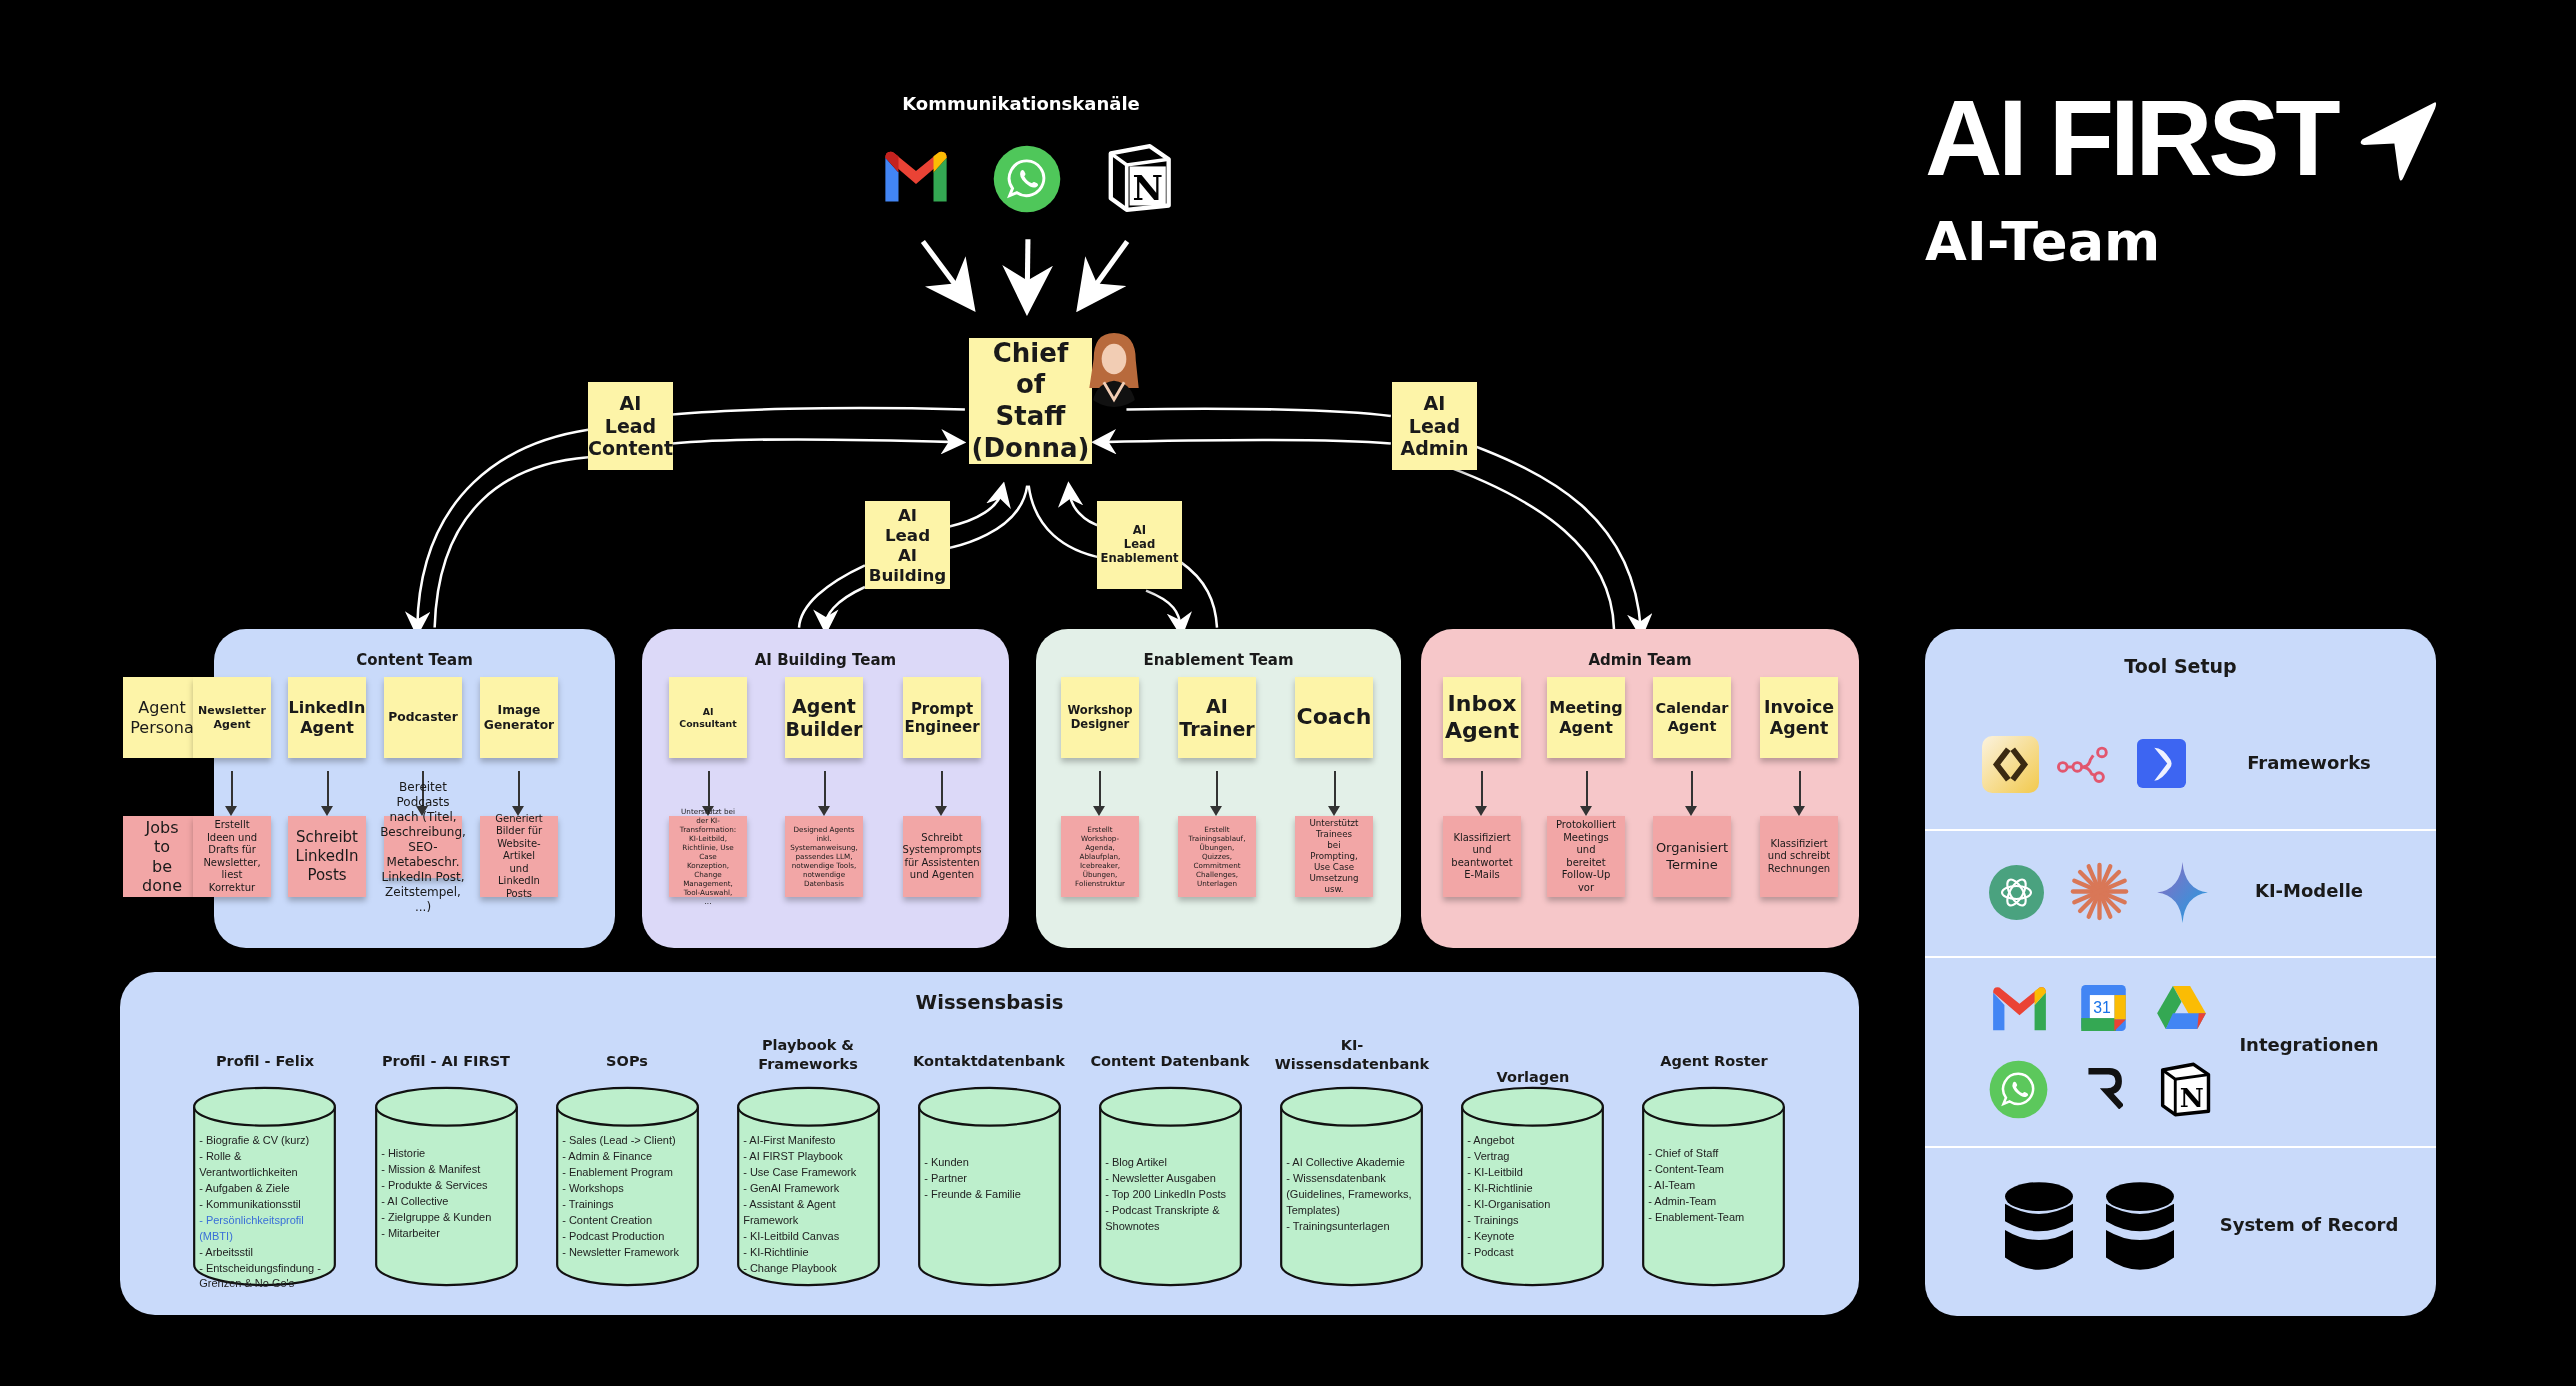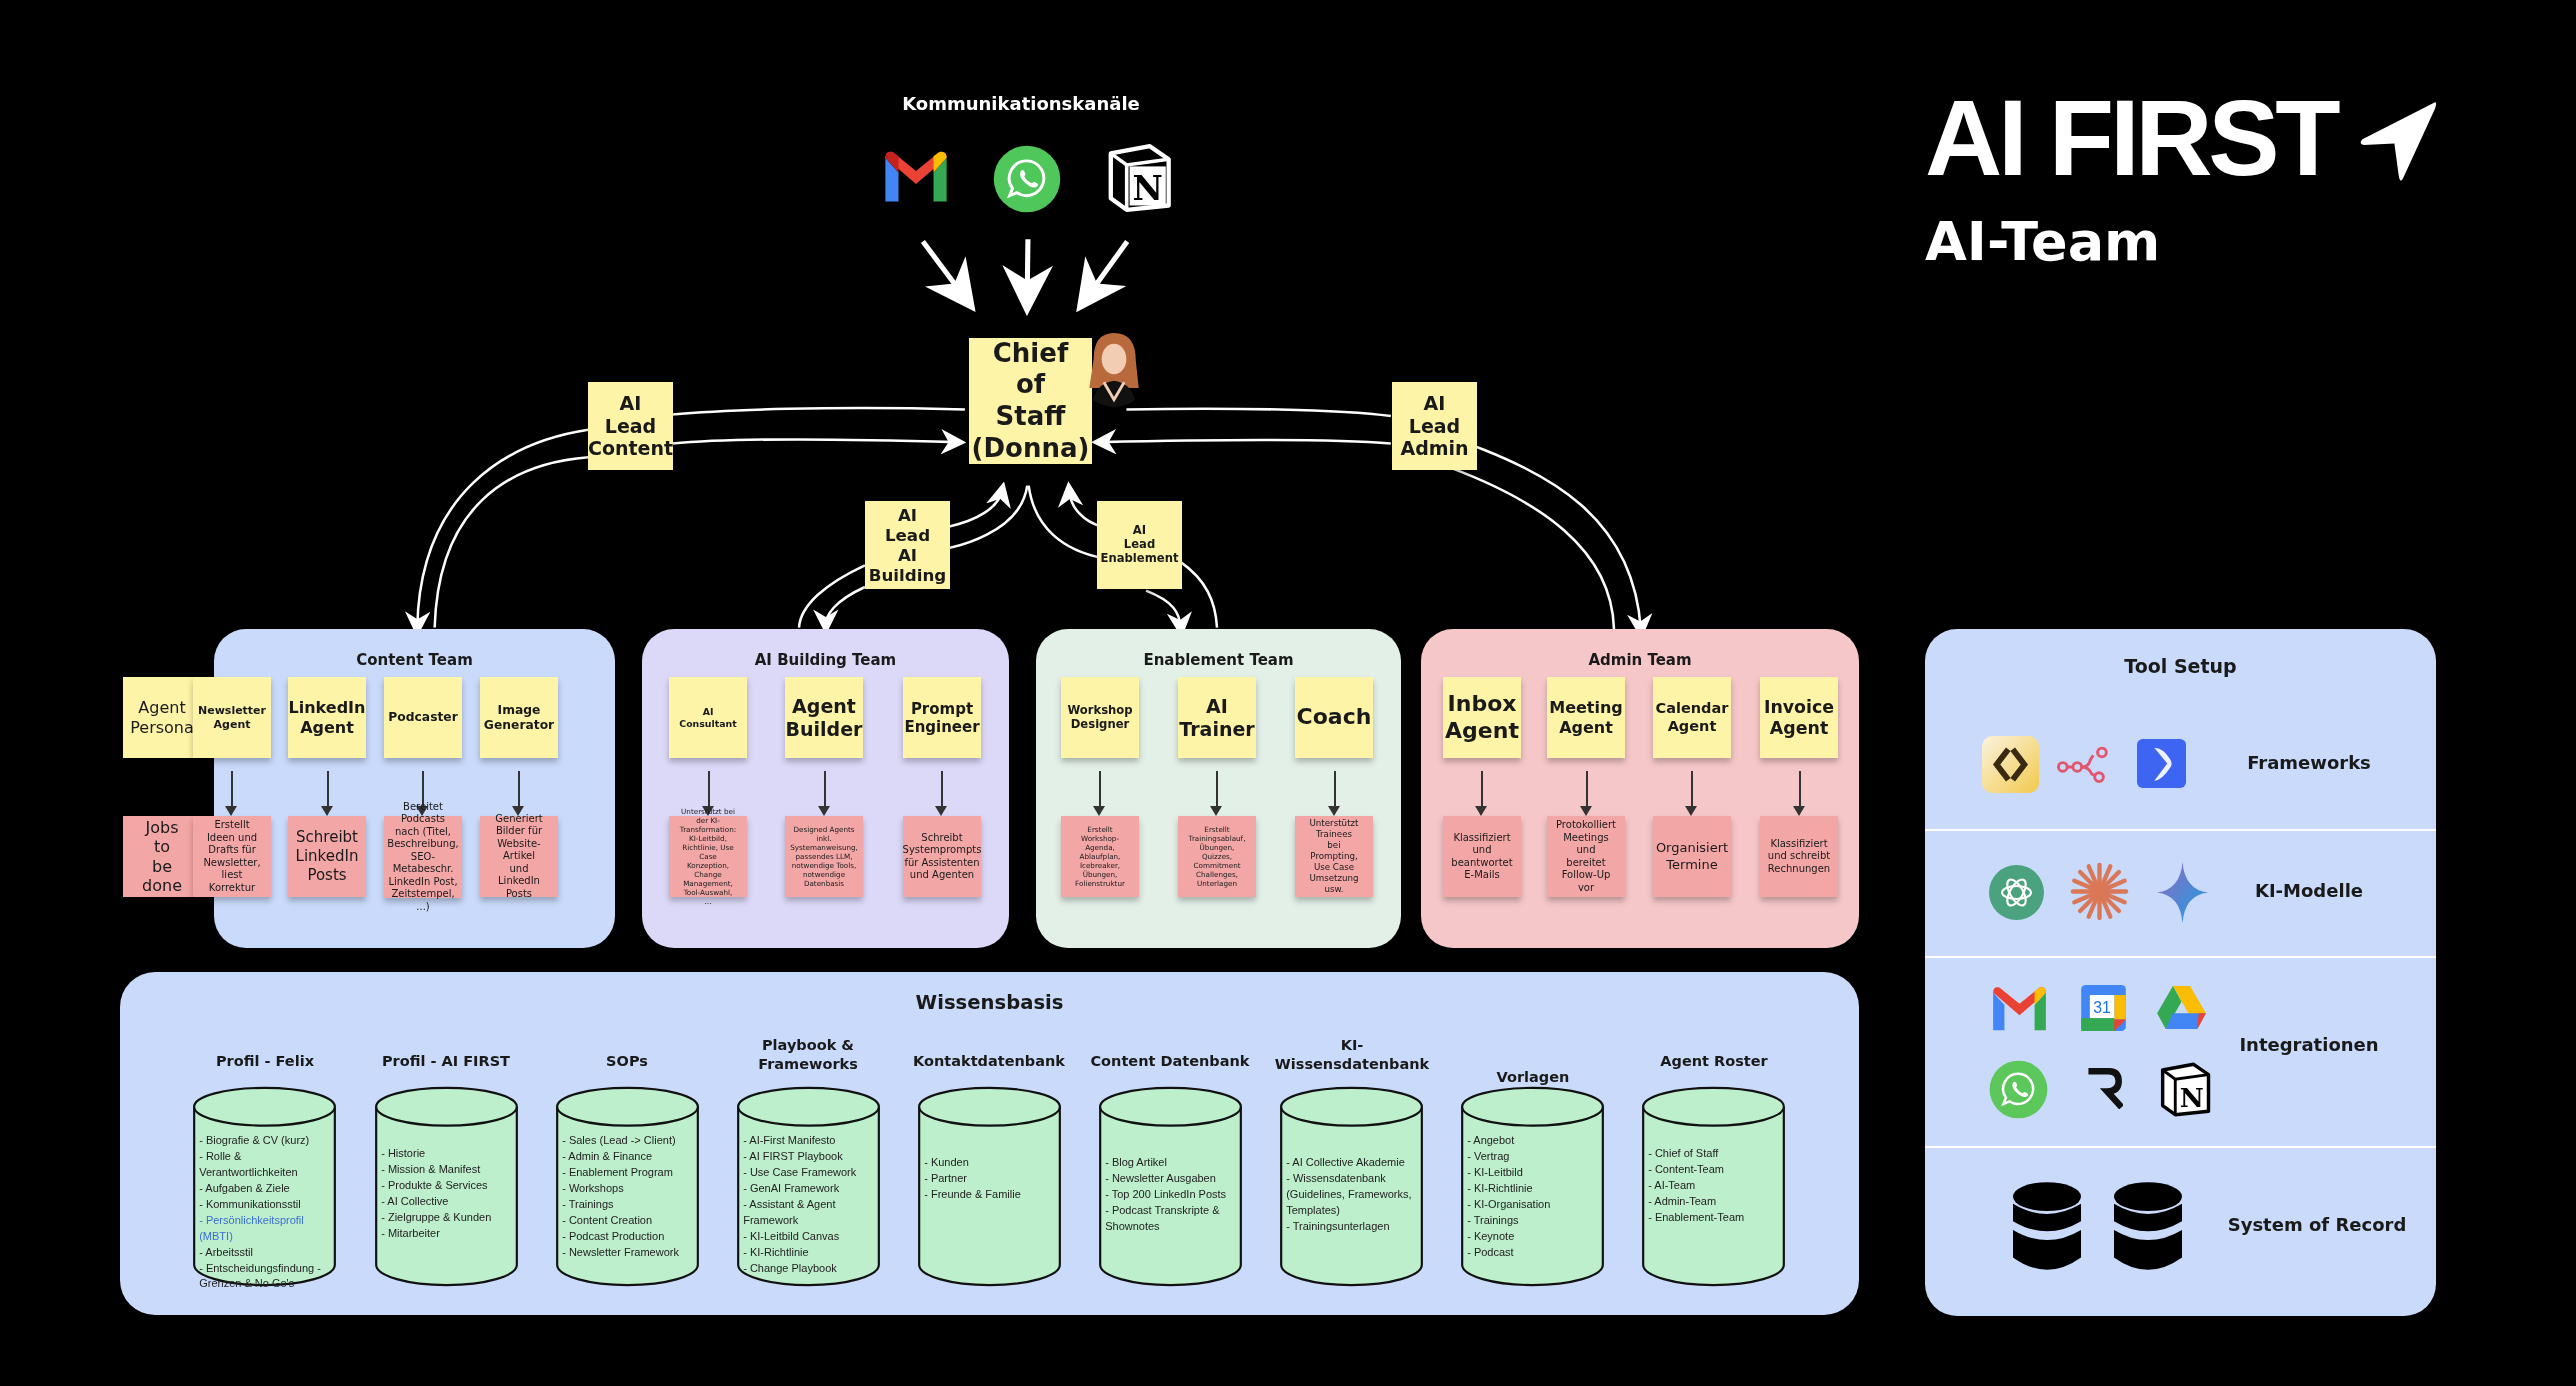--- a/index.html
+++ b/index.html
@@ -135,21 +135,21 @@
       <div class="team-title">Content Team</div>
     </div>
     <div class="sticky yellow" style="left: 193px; top: 677px; width: 78px; height: 81px; font-size: 11px;">Newsletter Agent</div>
     <div class="inner-arrow" style="left: 231px; top: 771px;"></div>
     <div class="sticky pink" style="left: 193px; top: 816px; width: 78px; height: 81px; font-size: 10px; line-height: 1.25;">Erstellt Ideen und Drafts für Newsletter, liest Korrektur</div>
     <div class="sticky yellow" style="left: 288px; top: 677px; width: 78px; height: 81px; font-size: 16px;">LinkedIn Agent</div>
     <div class="inner-arrow" style="left: 327px; top: 771px;"></div>
     <div class="sticky pink" style="left: 288px; top: 816px; width: 78px; height: 81px; font-size: 15px; line-height: 1.25;">Schreibt LinkedIn Posts</div>
     <div class="sticky yellow" style="left: 384px; top: 677px; width: 78px; height: 81px; font-size: 12.3px;">Podcaster</div>
     <div class="inner-arrow" style="left: 422px; top: 771px;"></div>
-    <div class="sticky pink" style="left: 384px; top: 816px; width: 78px; height: 82px; font-size: 10px; line-height: 1.25;">Bereitet Podcasts nach (Titel, Beschreibung, SEO-Metabeschr. LinkedIn Post, Zeitstempel, ...)</div>
+    <div class="sticky pink" style="left: 384px; top: 816px; width: 78px; height: 62px; font-size: 12px; line-height: 1.25;">Bereitet Podcasts nach (Titel, Beschreibung, SEO-Metabeschr. LinkedIn Post, Zeitstempel, ...)</div>
     <div class="sticky yellow" style="left: 480px; top: 677px; width: 78px; height: 81px; font-size: 12.3px;">Image Generator</div>
     <div class="inner-arrow" style="left: 518px; top: 771px;"></div>
     <div class="sticky pink" style="left: 480px; top: 816px; width: 78px; height: 81px; font-size: 10px; line-height: 1.25;">Generiert Bilder für Website-Artikel und LinkedIn Posts</div>
     <div class="team" style="left: 642px; top: 629px; width: 367px; height: 319px; background: rgb(220, 217, 248);">
       <div class="team-title">AI Building Team</div>
     </div>
     <div class="sticky yellow" style="left: 669px; top: 677px; width: 78px; height: 81px; font-size: 9.4px;">AI Consultant</div>
     <div class="inner-arrow" style="left: 708px; top: 771px;"></div>
     <div class="sticky pink" style="left: 669px; top: 816px; width: 78px; height: 81px; font-size: 7.2px; line-height: 1.25;">Unterstützt bei der KI-Transformation: KI-Leitbild, Richtlinie, Use Case Konzeption, Change Management, Tool-Auswahl, ...</div>
     <div class="sticky yellow" style="left: 785px; top: 677px; width: 78px; height: 81px; font-size: 19px;">Agent Builder</div>
@@ -420,21 +420,21 @@
       <path d="M2,4 L30,4 Q44,4 44,18 Q44,32 28,32 L48,54" fill="none" stroke="#111" stroke-width="9"></path>
     </svg>
     <svg class="ico" style="left:233px;top:106px;" width="54" height="55" viewBox="0 0 94 96">
       <path d="M8,14 L62,4 L88,22 L88,86 L30,92 L8,76 Z" fill="#fff" stroke="#000" stroke-width="6" stroke-linejoin="round"></path>
       <path d="M8,14 L30,30 L88,22" fill="none" stroke="#000" stroke-width="5"></path>
       <path d="M30,30 L30,90" stroke="#000" stroke-width="5"></path>
       <text x="59" y="78" text-anchor="middle" font-family="DejaVu Serif, serif" font-weight="bold" font-size="46" fill="#000">N</text>
     </svg>
   </div>
 
-  <div class="tool-row" style="top:517px;height:170px;border-bottom:none;margin-left:8px;">
+  <div class="tool-row" style="top:517px;height:170px;border-bottom:none;">
     <div class="tool-label" style="left:290px;top:68px;">System of Record</div>
     <svg class="ico" style="left:80px;top:36px;" width="68" height="90" viewBox="0 0 94 124">
       <ellipse cx="47" cy="20" rx="47" ry="20" fill="#000"></ellipse>
       <path d="M0,30 Q47,58 94,30 L94,54 Q47,82 0,54 Z" fill="#000"></path>
       <path d="M0,66 Q47,94 94,66 L94,104 Q47,138 0,104 Z" fill="#000"></path>
     </svg>
     <svg class="ico" style="left:181px;top:36px;" width="68" height="90" viewBox="0 0 94 124">
       <ellipse cx="47" cy="20" rx="47" ry="20" fill="#000"></ellipse>
       <path d="M0,30 Q47,58 94,30 L94,54 Q47,82 0,54 Z" fill="#000"></path>
       <path d="M0,66 Q47,94 94,66 L94,104 Q47,138 0,104 Z" fill="#000"></path>

